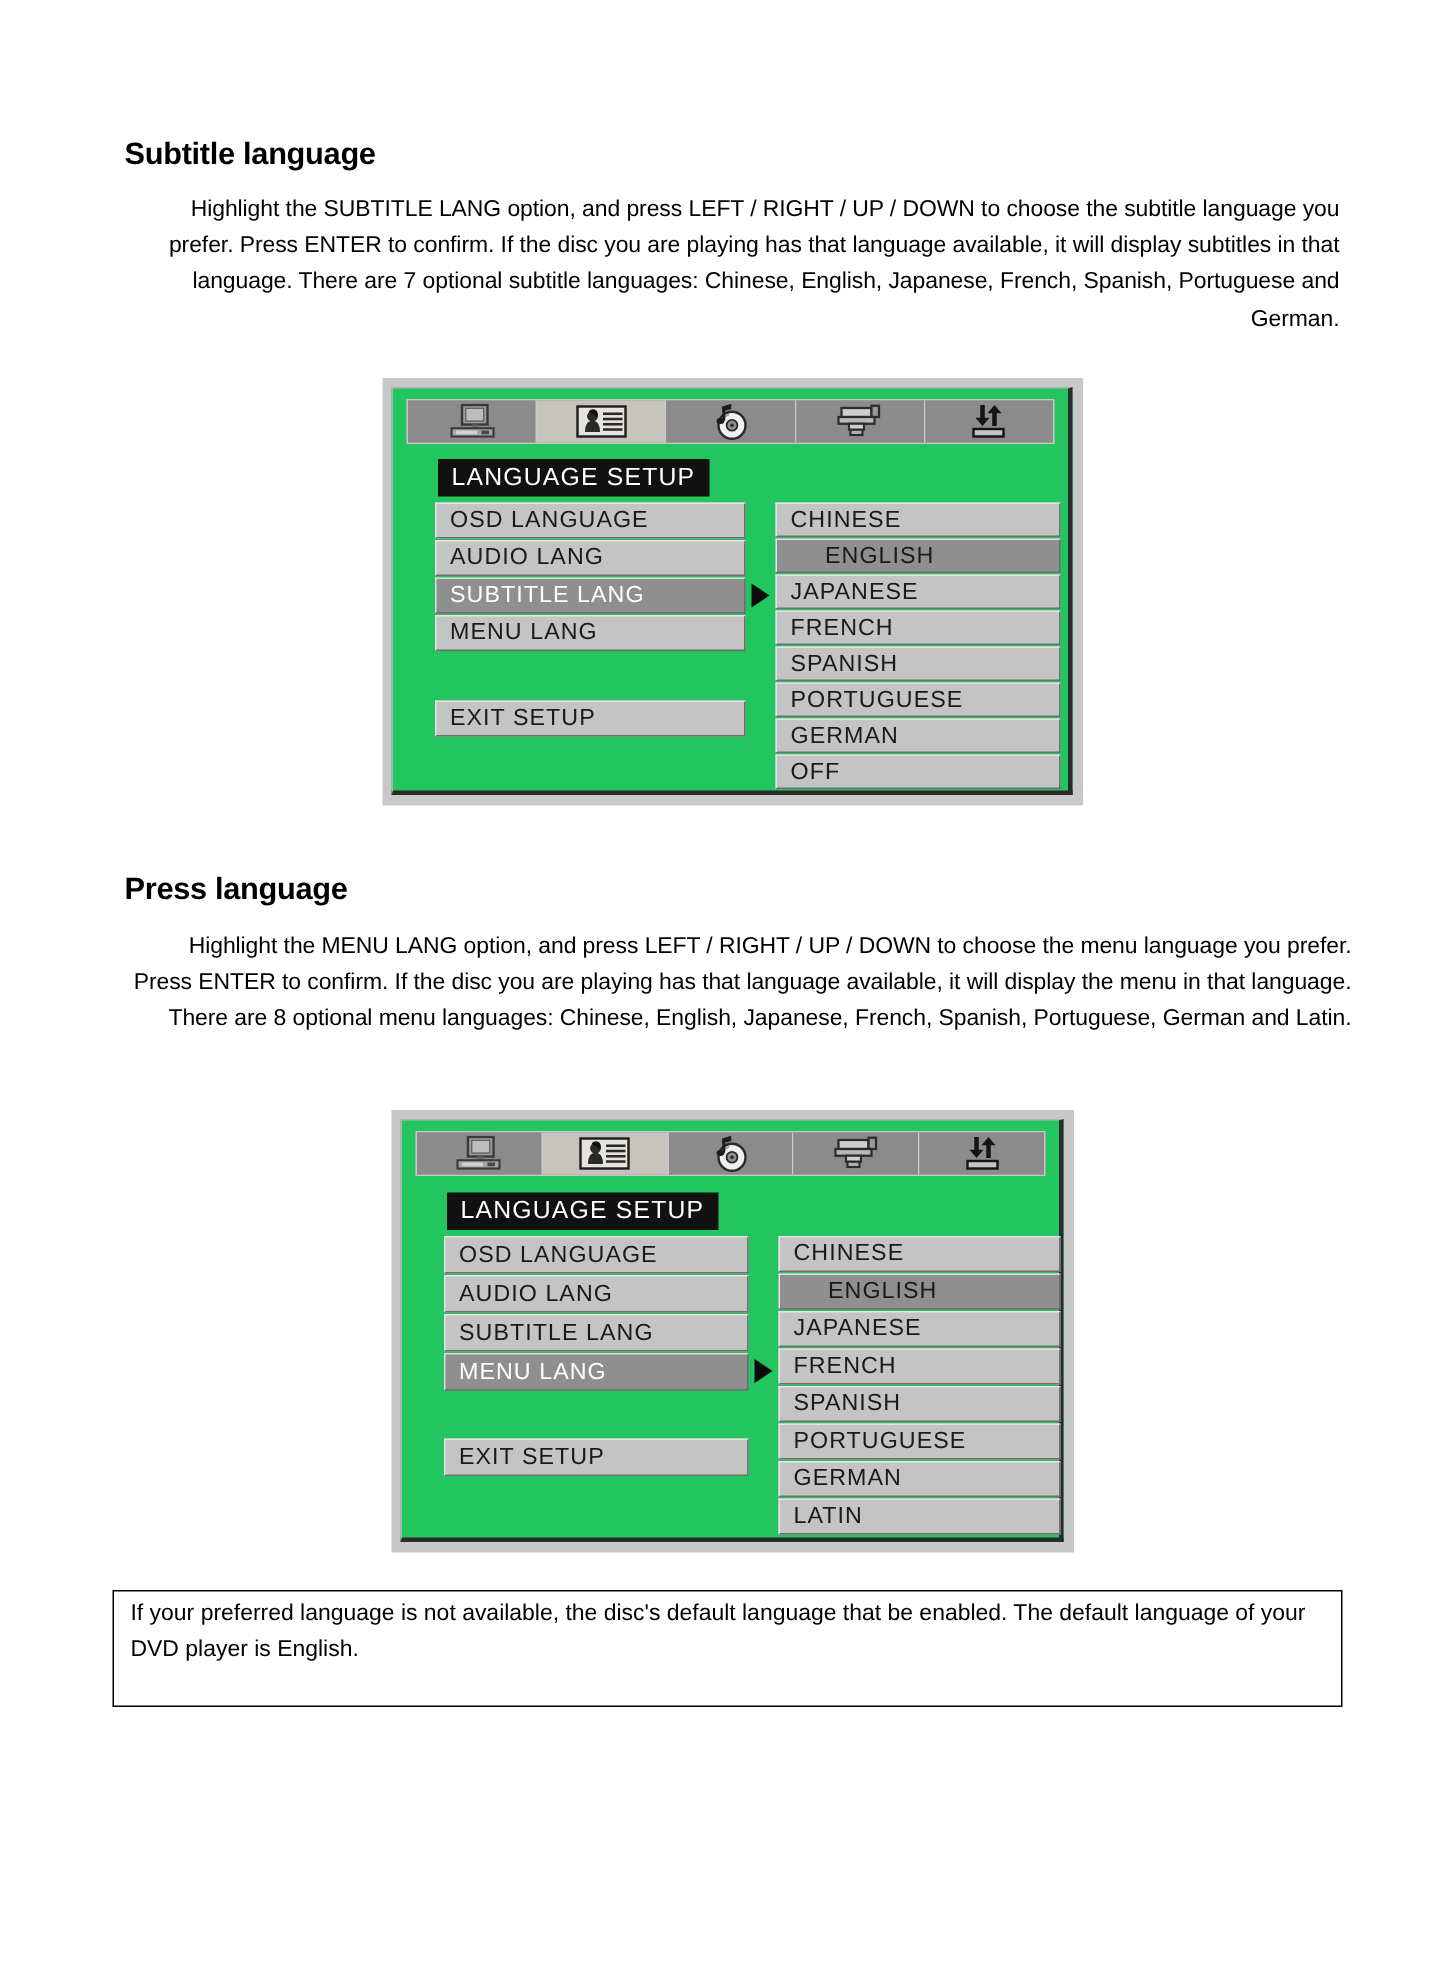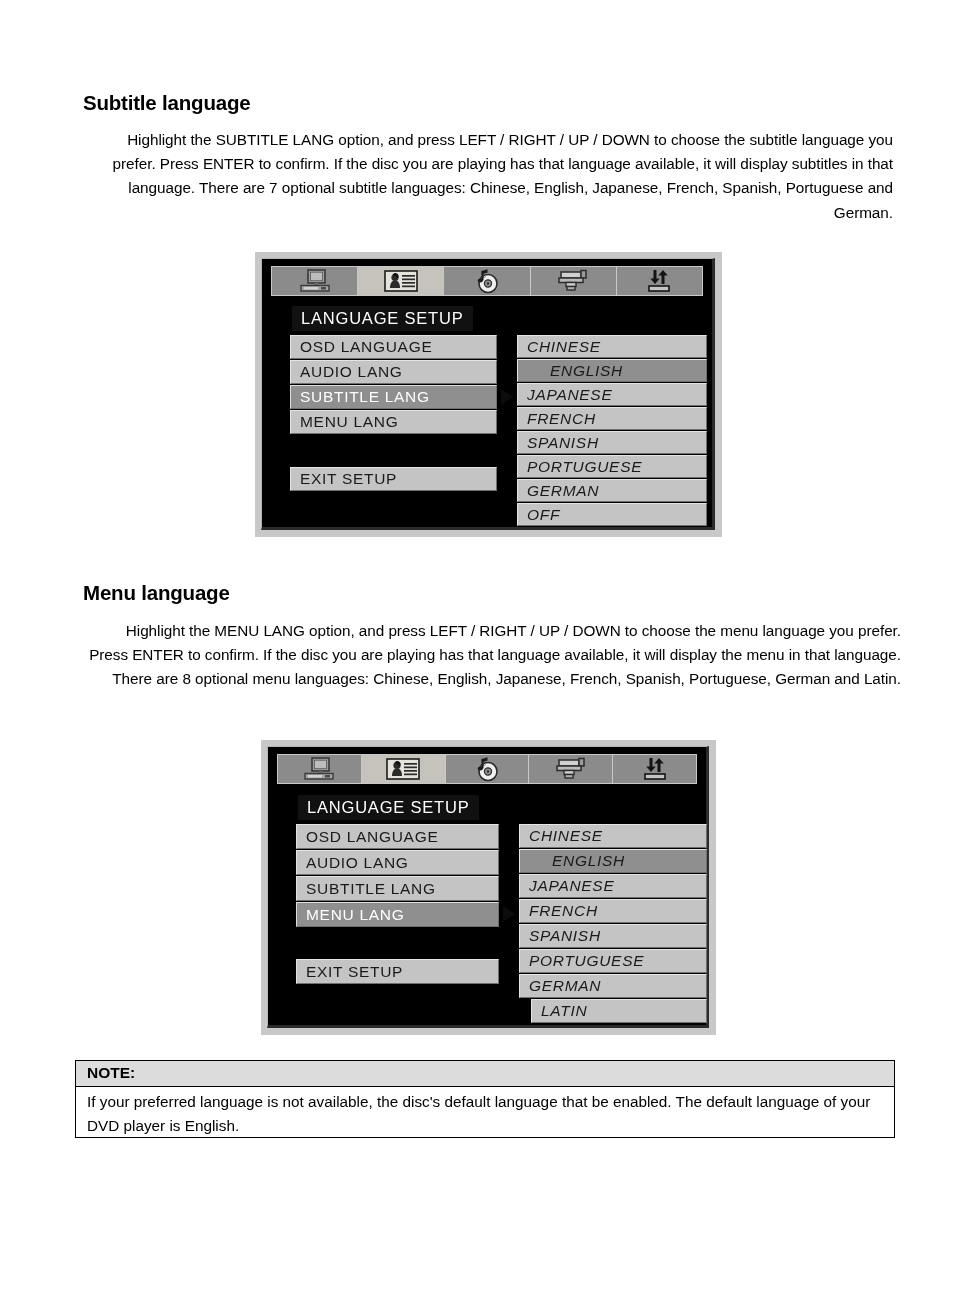--- a/index.html
+++ b/index.html
@@ -45,21 +45,21 @@
     position: absolute;
     box-sizing: border-box;
     background: #c8c8c8;
     padding: 6px 7px 7px 6px;
   }
   .osd-inner {
     position: relative;
     width: 100%;
     height: 100%;
     box-sizing: border-box;
-    background: #000000;
+    background: #22c55e;
     border-right: 3px solid #2b2b2b;
     border-bottom: 3px solid #2b2b2b;
     border-top: 1px solid #b4b4b4;
     border-left: 1px solid #b4b4b4;
   }
 
   .osd-tabs {
     position: absolute;
     left: 9px;
     top: 7px;
@@ -130,21 +130,20 @@
     border-left: 1px solid #e4e4e4;
     border-right: 1px solid #6f6f6f;
     border-bottom: 1px solid #6f6f6f;
     color: #1a1a1a;
     font-size: 15.5px;
     letter-spacing: 0.7px;
     display: flex;
     align-items: center;
     padding-left: 9px;
     white-space: nowrap;
-    font-style: italic;
   }
   .opt-row.selected {
     background: #8f8f8f;
     color: #1a1a1a;
     padding-left: 32px;
   }
 
   .osd-arrow {
     position: absolute;
     width: 0;
@@ -280,21 +279,21 @@
         <div class="opt-row" style="height:23px; margin-top:1px;">FRENCH</div>
         <div class="opt-row" style="height:23px; margin-top:1px;">SPANISH</div>
         <div class="opt-row" style="height:23px; margin-top:1px;">PORTUGUESE</div>
         <div class="opt-row" style="height:23px; margin-top:1px;">GERMAN</div>
         <div class="opt-row" style="height:23px; margin-top:1px;">OFF</div>
       </div>
 
     </div>
   </div>
 
-  <div class="section-heading" style="left:72px; top:582px;">Menu language</div>
+  <div class="section-heading" style="left:72px; top:582px;">Press language</div>
 
   <div class="body-copy" style="left:72px; top:619px; width:818px;">Highlight the MENU LANG option, and press LEFT / RIGHT / UP / DOWN to choose the menu language you prefer. Press ENTER to confirm. If the disc you are playing has that language available, it will display the menu in that language. There are 8 optional menu languages: Chinese, English, Japanese, French, Spanish, Portuguese, German and Latin.</div>
 
   <div class="osd" style="left:250px; top:740px; width:455px; height:295px;">
     <div class="osd-inner">
 
       <div class="osd-tabs">
         <div class="osd-tab">
           <span>
             <svg width="42" height="24" viewBox="0 0 42 24">
@@ -372,25 +371,24 @@
       <div class="osd-arrow" style="left:235px; top:159px;"></div>
 
       <div class="menu-col" style="left:251px; top:77px; width:188px;">
         <div class="opt-row" style="height:24px;">CHINESE</div>
         <div class="opt-row selected" style="height:24px; margin-top:1px;">ENGLISH</div>
         <div class="opt-row" style="height:24px; margin-top:1px;">JAPANESE</div>
         <div class="opt-row" style="height:24px; margin-top:1px;">FRENCH</div>
         <div class="opt-row" style="height:24px; margin-top:1px;">SPANISH</div>
         <div class="opt-row" style="height:24px; margin-top:1px;">PORTUGUESE</div>
         <div class="opt-row" style="height:24px; margin-top:1px;">GERMAN</div>
-        <div class="opt-row" style="height:24px; margin-top:1px;margin-left:12px;">LATIN</div>
+        <div class="opt-row" style="height:24px; margin-top:1px;">LATIN</div>
       </div>
 
     </div>
   </div>
 
   <div class="note-box" style="left:64px; top:1060px; width:820px; height:78px;">
-    <div class="note-head">NOTE:</div>
     <div class="note-body">If your preferred language is not available, the disc's default language that be enabled. The default language of your DVD player is English.</div>
   </div>
 
 
 </div>
 
 </body></html>

